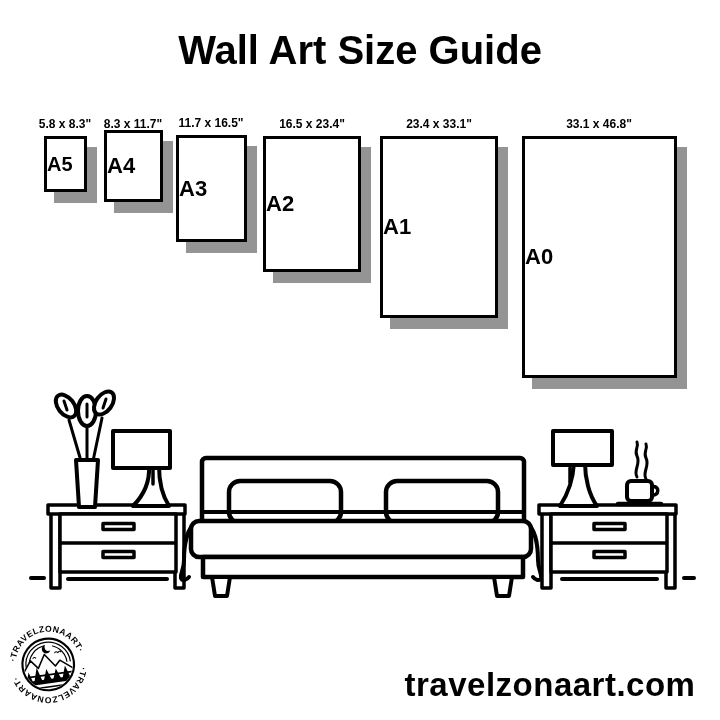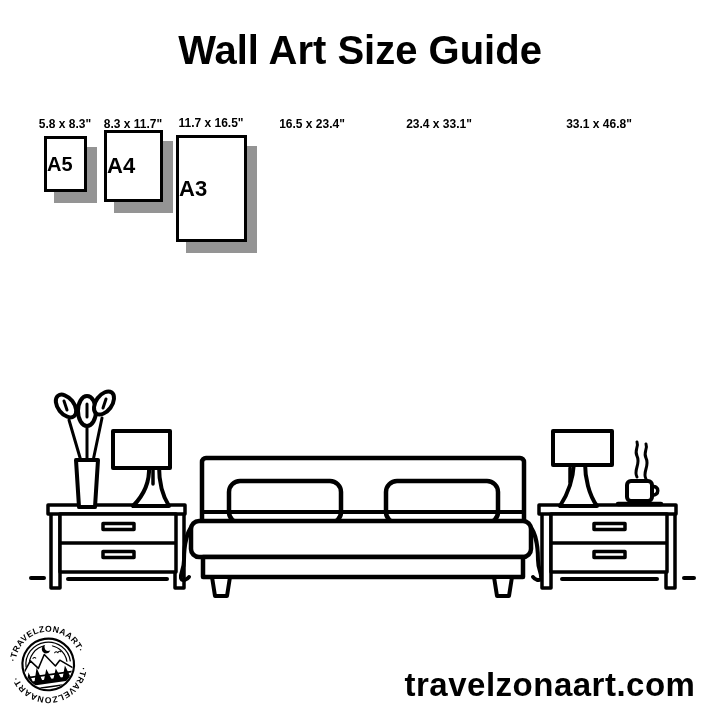--- a/index.html
+++ b/index.html
@@ -42,20 +42,29 @@
   <div class="dim-label" style="left:599px;top:117px">33.1 x 46.8"</div>
 
   <div class="paper" style="left:44px;top:136px;width:43px;height:56px;font-size:20px">
     <span>A5</span>
   </div>
   <div class="paper" style="left:104px;top:130px;width:59px;height:72px">
     <span>A4</span>
   </div>
   <div class="paper" style="left:176px;top:135px;width:71px;height:107px">
     <span>A3</span>
+  </div>
+  <div class="paper" style="left:263px;top:136px;width:98px;height:136px">
+    <span>A2</span>
+  </div>
+  <div class="paper" style="left:380px;top:136px;width:118px;height:182px">
+    <span>A1</span>
+  </div>
+  <div class="paper" style="left:522px;top:136px;width:155px;height:242px">
+    <span>A0</span>
   </div>
 
   <svg class="scene" viewBox="0 0 720 720" xmlns="http://www.w3.org/2000/svg" xmlns:xlink="http://www.w3.org/1999/xlink">
 
     <g stroke="#000" stroke-width="4" stroke-linecap="round" fill="none">
       <line x1="31" y1="578" x2="44" y2="578"></line>
       <line x1="68" y1="579" x2="167" y2="579"></line>
       <line x1="562" y1="579" x2="657" y2="579"></line>
       <line x1="684" y1="578" x2="694" y2="578"></line>
     </g>

